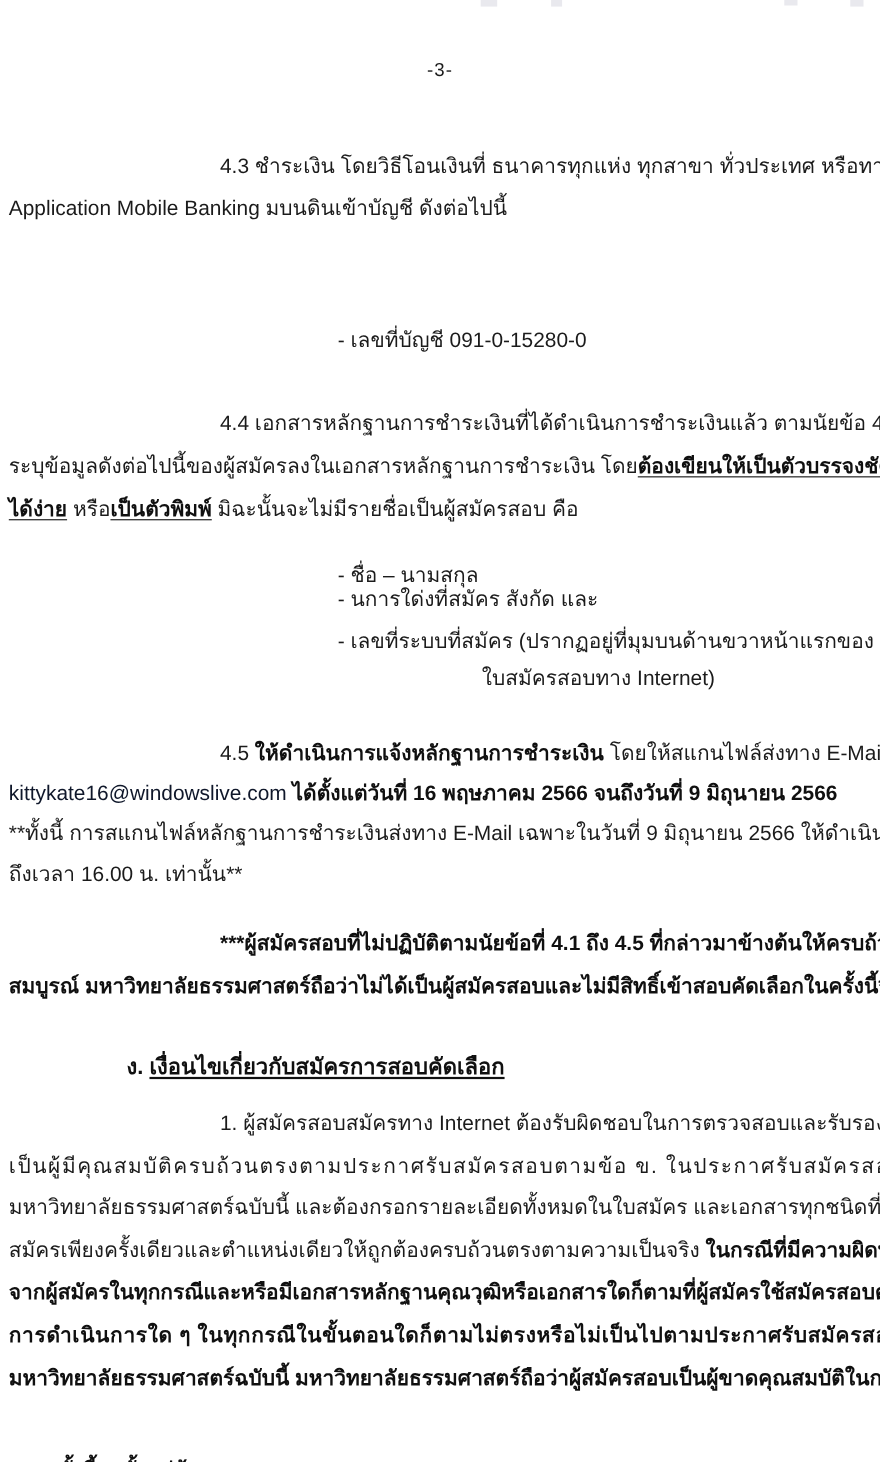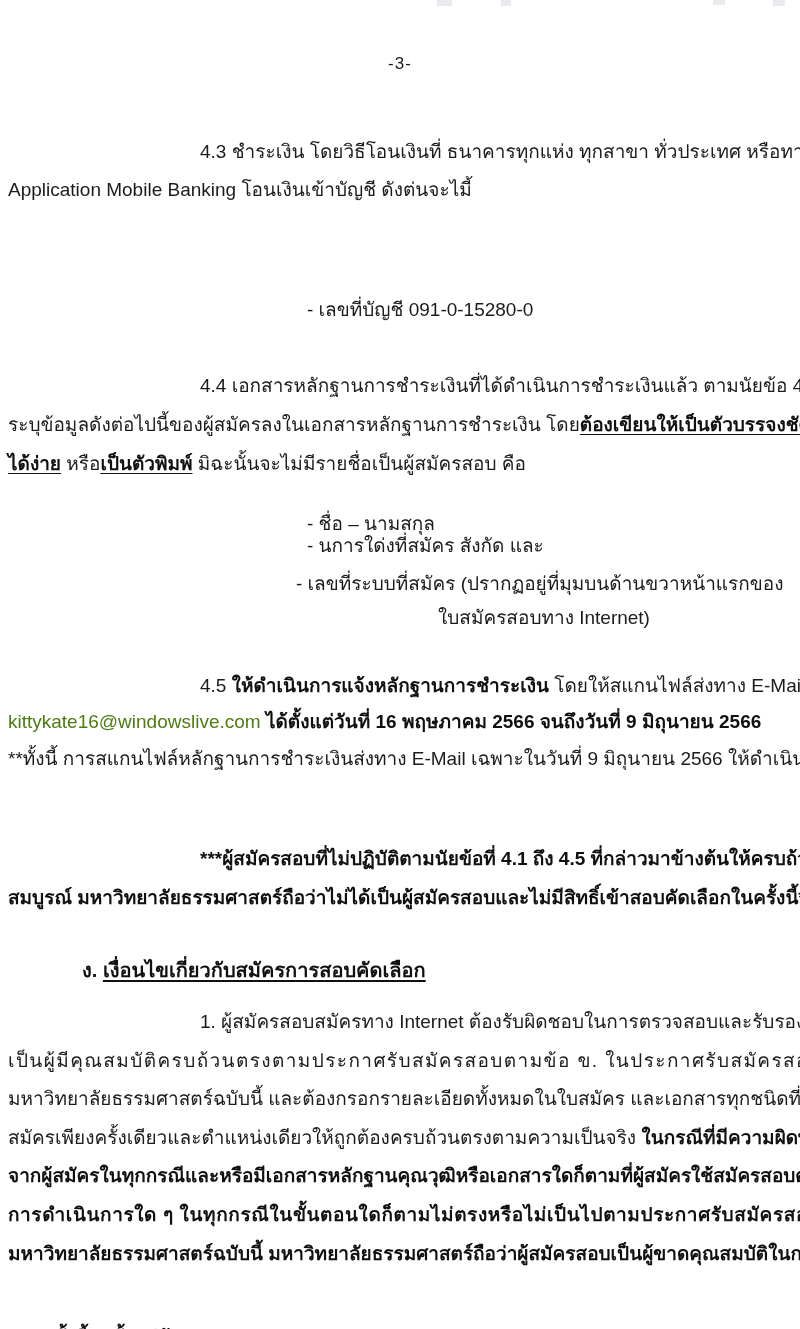--- a/index.html
+++ b/index.html
@@ -34,21 +34,21 @@
     }
     .b {
       font-weight: 700;
       color: #101010;
     }
     .u {
       text-decoration: underline;
       text-underline-offset: 3px;
     }
     .email {
-      color: #4d7c0f;
+      color: #0f172a;
     }
     .track {
       letter-spacing: 1.4px;
     }
     .track-sm {
       letter-spacing: 0.6px;
     }
     .heading {
       font-size: 20px;
     }
@@ -73,66 +73,69 @@
   <div class="artifact a4"></div>
 
   <div class="line center pagenum" style="top:50px">
     <span>-3-</span>
   </div>
 
   <div class="line" style="top:138px; left:200px">
     <span>4.3 ชำระเงิน โดยวิธีโอนเงินที่ ธนาคารทุกแห่ง ทุกสาขา ทั่วประเทศ หรือทาง</span>
   </div>
   <div class="line" style="top:176px; left:8px">
-    <span>Application Mobile Banking โอนเงินเข้าบัญชี ดังต่นจะไมี้</span>
+    <span>Application Mobile Banking มบนดินเข้าบัญชี ดังต่อไปนี้</span>
   </div>
   <div class="line" style="top:296px; left:307px">
     <span>- เลขที่บัญชี 091-0-15280-0</span>
   </div>
 
   <div class="line" style="top:372px; left:200px">
     <span>4.4 เอกสารหลักฐานการชำระเงินที่ได้ดำเนินการชำระเงินแล้ว ตามนัยข้อ 4.3 ให้</span>
   </div>
   <div class="line" style="top:411px; left:8px">
     <span>ระบุข้อมูลดังต่อไปนี้ของผู้สมัครลงในเอกสารหลักฐานการชำระเงิน โดย</span><span class="b u">ต้องเขียนให้เป็นตัวบรรจงชัดเจนอ่าน</span>
   </div>
   <div class="line" style="top:450px; left:8px">
     <span class="b u">ได้ง่าย</span><span> หรือ</span><span class="b u">เป็นตัวพิมพ์</span><span> มิฉะนั้นจะไม่มีรายชื่อเป็นผู้สมัครสอบ คือ</span>
   </div>
   <div class="line" style="top:510px; left:307px">
     <span>- ชื่อ – นามสกุล</span>
   </div>
   <div class="line" style="top:532px; left:307px">
     <span>- นการใด่งที่สมัคร สังกัด และ</span>
   </div>
-  <div class="line" style="top:570px; left:296px">
+  <div class="line" style="top:570px; left:307px">
     <span>- เลขที่ระบบที่สมัคร (ปรากฏอยู่ที่มุมบนด้านขวาหน้าแรกของ</span>
   </div>
   <div class="line" style="top:604px; left:438px">
     <span>ใบสมัครสอบทาง Internet)</span>
   </div>
 
   <div class="line" style="top:672px; left:200px">
     <span>4.5 </span><span class="b">ให้ดำเนินการแจ้งหลักฐานการชำระเงิน</span><span> โดยให้สแกนไฟล์ส่งทาง E-Mail :</span>
   </div>
   <div class="line" style="top:708px; left:8px">
     <span class="email">kittykate16@windowslive.com</span><span class="b"> ได้ตั้งแต่วันที่ 16 พฤษภาคม 2566 จนถึงวันที่ 9 มิถุนายน 2566</span>
   </div>
   <div class="line" style="top:745px; left:8px">
     <span>**ทั้งนี้ การสแกนไฟล์หลักฐานการชำระเงินส่งทาง E-Mail เฉพาะในวันที่ 9 มิถุนายน 2566 ให้ดำเนินการได้</span>
   </div>
+  <div class="line" style="top:782px; left:8px">
+    <span>ถึงเวลา 16.00 น. เท่านั้น**</span>
+  </div>
 
   <div class="line b" style="top:845px; left:200px">
     <span>***ผู้สมัครสอบที่ไม่ปฏิบัติตามนัยข้อที่ 4.1 ถึง 4.5 ที่กล่าวมาข้างต้นให้ครบถ้วน</span>
   </div>
   <div class="line b" style="top:884px; left:8px">
     <span>สมบูรณ์ มหาวิทยาลัยธรรมศาสตร์ถือว่าไม่ได้เป็นผู้สมัครสอบและไม่มีสิทธิ์เข้าสอบคัดเลือกในครั้งนี้***</span>
   </div>
 
-  <div class="line heading b" style="top:957px; left:82px">
+  <div class="line heading b" style="top:957px; left:115px">
     <span>ง. </span><span class="u">เงื่อนไขเกี่ยวกับสมัครการสอบคัดเลือก</span>
   </div>
 
   <div class="line" style="top:1008px; left:200px">
     <span>1. ผู้สมัครสอบสมัครทาง Internet ต้องรับผิดชอบในการตรวจสอบและรับรองตนเองว่า</span>
   </div>
   <div class="line track" style="top:1047px; left:8px">
     <span>เป็นผู้มีคุณสมบัติครบถ้วนตรงตามประกาศรับสมัครสอบตามข้อ ข. ในประกาศรับสมัครสอบของ</span>
   </div>
   <div class="line" style="top:1085px; left:8px">

